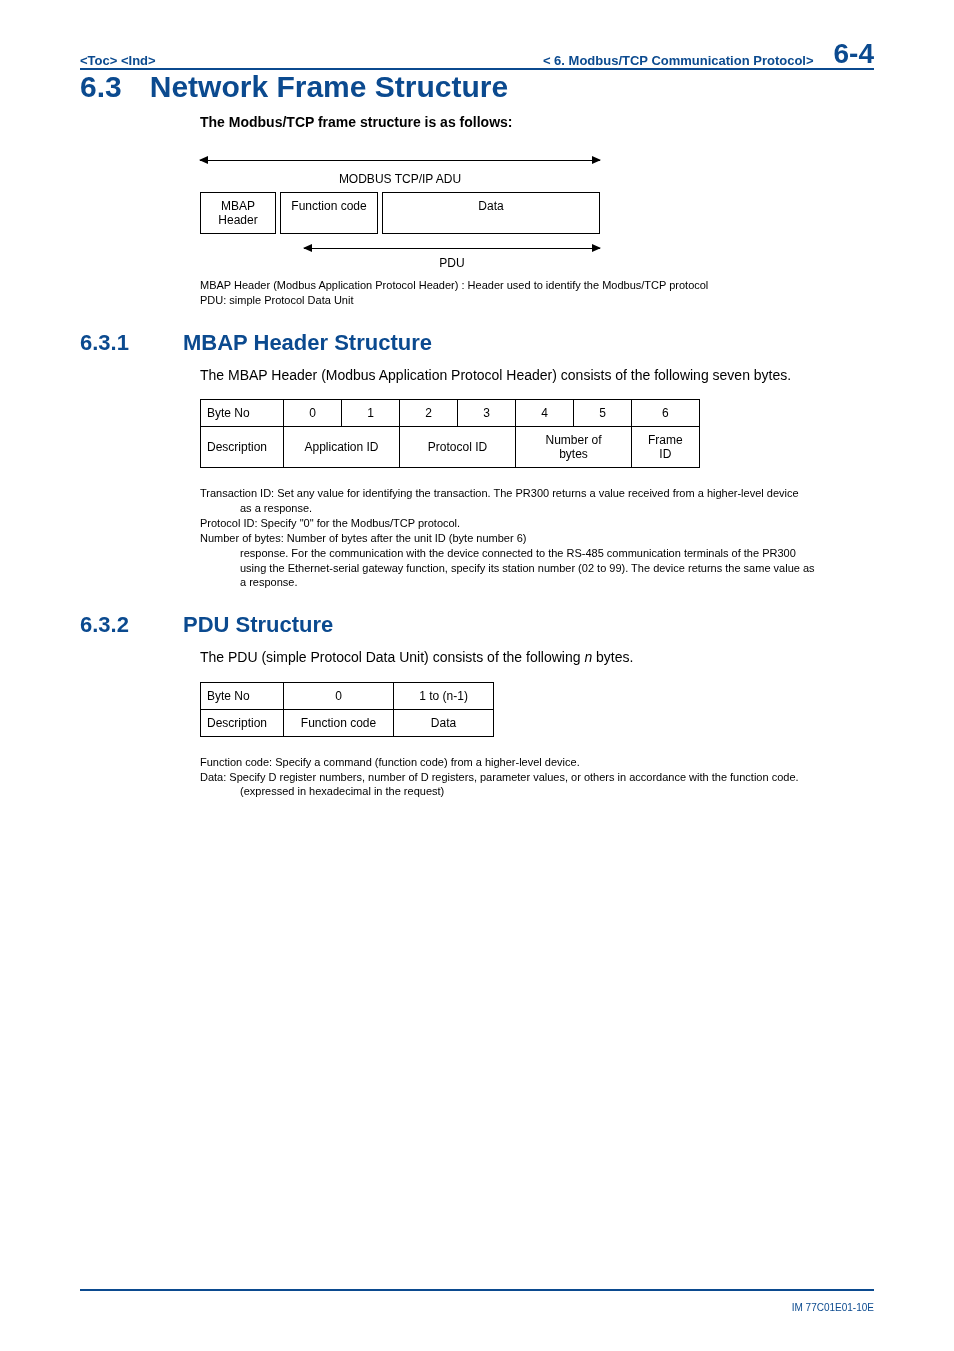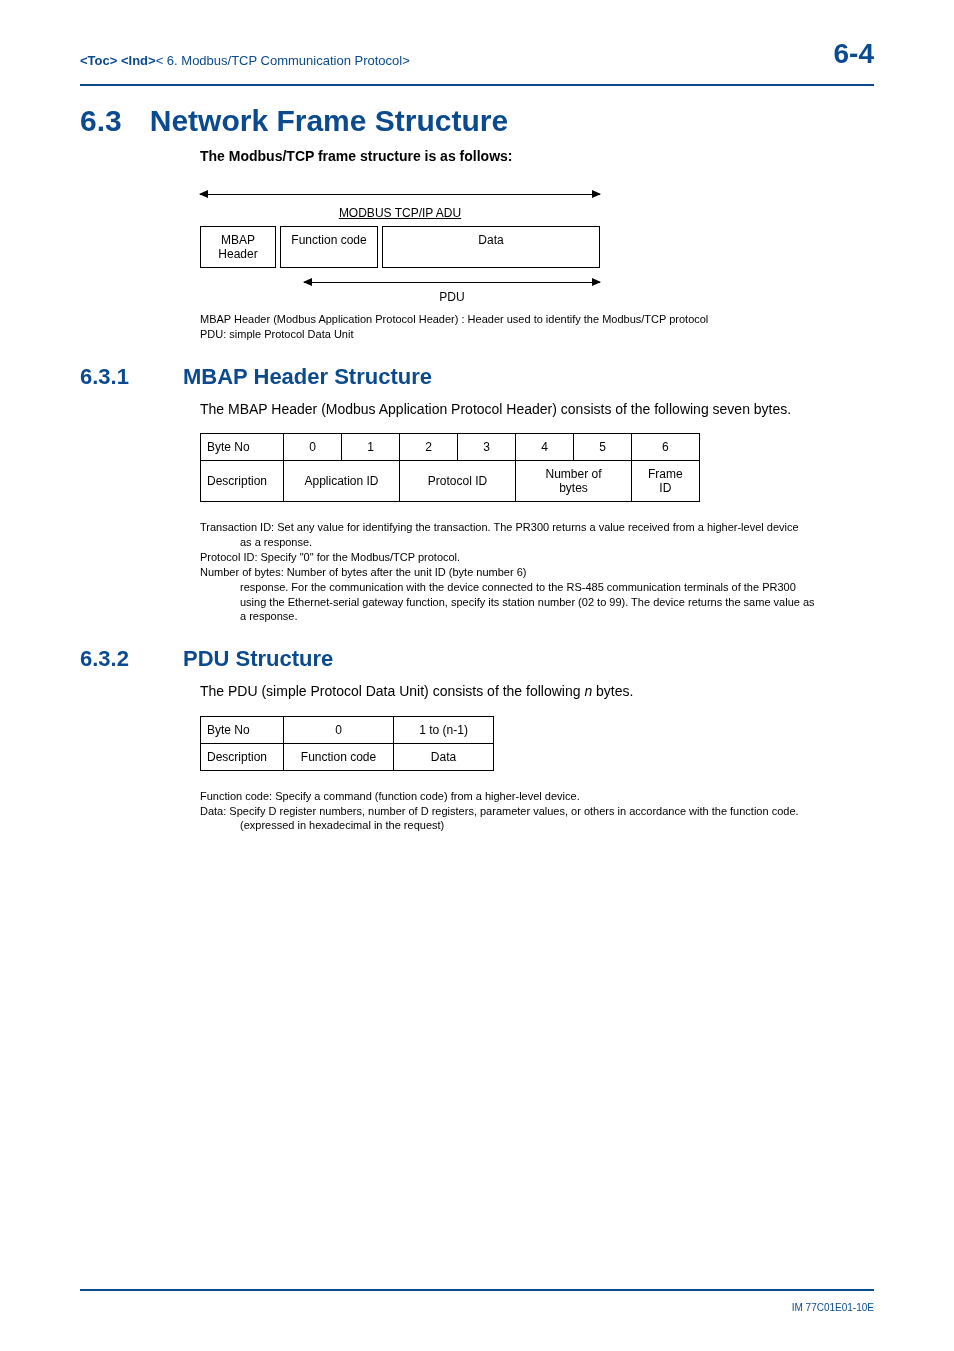--- a/index.html
+++ b/index.html
@@ -12,33 +12,34 @@
     color: #000;
   }
   .page {
     padding: 40px 80px 0 80px;
   }
   .header-row {
     display: flex;
     justify-content: space-between;
     align-items: flex-end;
     border-bottom: 2px solid #0b4a8f;
-    padding-bottom: 16px;
-    margin-bottom: 18px;
+    padding-bottom: 0;
+    margin-bottom: 0;
   }
   .header-left {
     color: #0b4a8f;
     font-weight: bold;
     font-size: 13px;
   }
   .header-center {
     color: #0b4a8f;
-    font-weight: normal;
+    font-weight: bold;
     font-size: 13px;
     flex: 1;
+    text-align: right;
     padding-right: 20px;
   }
   .header-right {
     color: #0b4a8f;
     font-weight: bold;
     font-size: 28px;
     line-height: 1;
   }
   .h1-row { display: flex; align-items: flex-end; gap: 28px; margin-bottom: 10px; }
   .h1-num { color: #0b4a8f; font-size: 30px; font-weight: bold; }
@@ -50,21 +51,21 @@
   .arrow-full {
     position: absolute; top: 6px; left: 0; right: 0;
     height: 1px; background: #000;
   }
   .arrow-full::before, .arrow-full::after {
     content: ""; position: absolute; top: -4px; width: 0; height: 0;
     border-top: 4.5px solid transparent; border-bottom: 4.5px solid transparent;
   }
   .arrow-full::before { left: -1px; border-right: 9px solid #000; }
   .arrow-full::after { right: -1px; border-left: 9px solid #000; }
-  .arrow-label { text-align: center; font-size: 12px; margin: 4px 0 6px 0; text-decoration: underline; }
+  .arrow-label { text-align: center; font-size: 12px; margin: 4px 0 6px 0; }
   .boxes-row { display: flex; gap: 4px; }
   .box {
     border: 1px solid #000; font-size: 12px; text-align: center;
     padding: 6px 4px;
   }
   .box.mbap { width: 76px; }
   .box.func { width: 98px; }
   .box.data { flex: 1; }
   .pdu-arrow-wrap { margin-top: 10px; position: relative; height: 30px; }
   .pdu-arrow {

